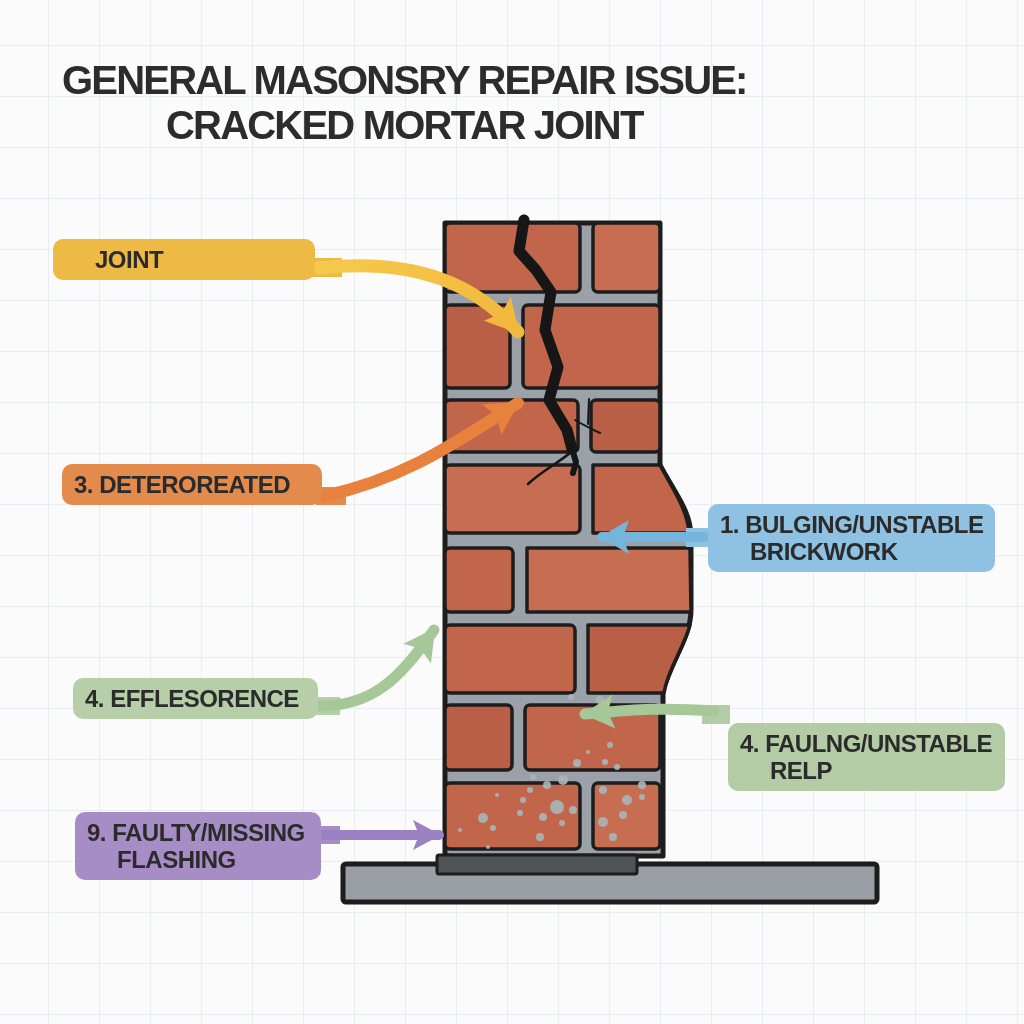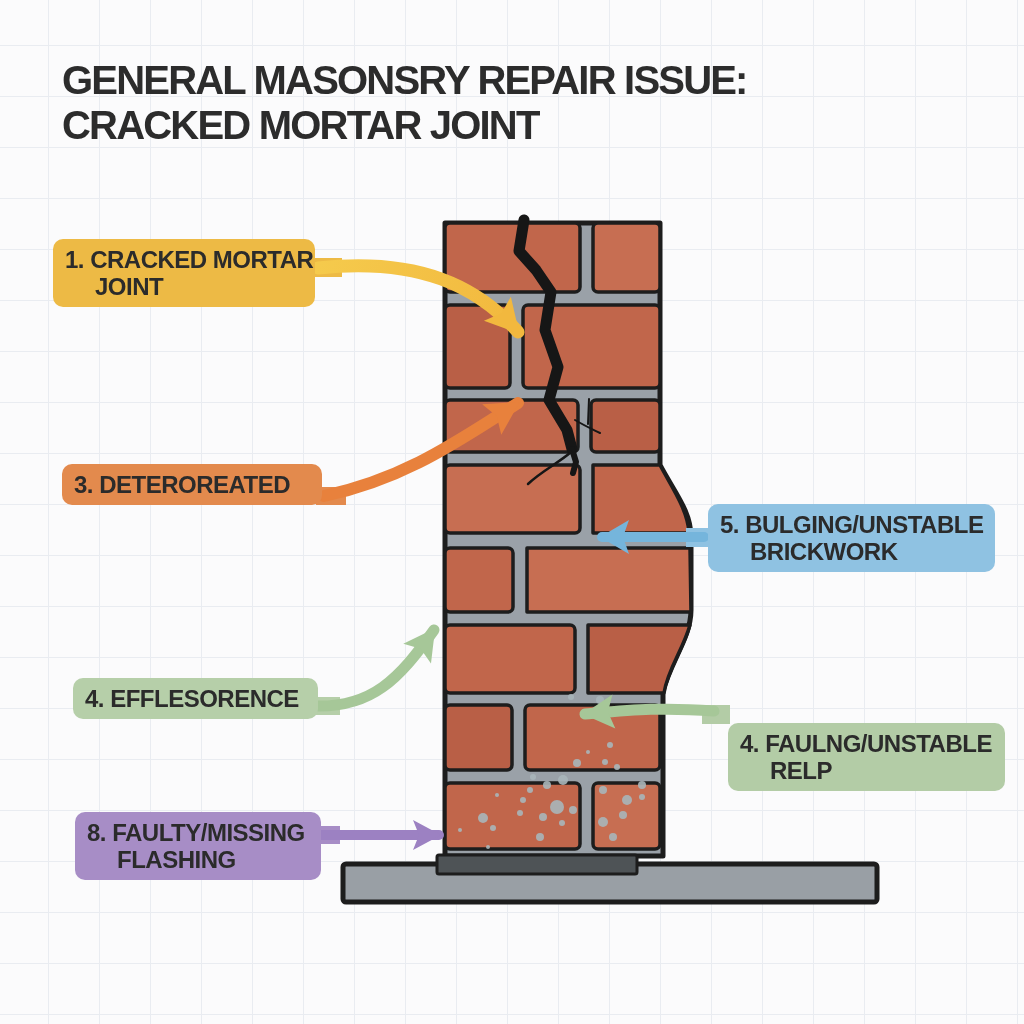--- a/index.html
+++ b/index.html
@@ -9,21 +9,21 @@
     background-image:
       linear-gradient(#e9ecf1 1px, transparent 1px),
       linear-gradient(90deg, #e9ecf1 1px, transparent 1px);
     background-size:51px 51px;
     background-position:-3px -6px;
     font-family:"Liberation Sans", sans-serif;
   }
   .title{
     position:absolute;left:62px;top:58px;
     font-size:40px;line-height:45px;font-weight:700;
-    letter-spacing:-1.8px;color:#2c2c2c;
+    letter-spacing:-1.8px;color:#2c2c2c;text-align:center;
   }
   .callout{
     position:absolute;border-radius:10px;box-sizing:border-box;
     padding:7px 12px;color:#2b2b2b;
     font-size:24px;line-height:27px;font-weight:700;letter-spacing:-0.5px;
     white-space:nowrap;
   }
   .callout .l2{margin-left:30px;}
   svg{position:absolute;left:0;top:0;}
 </style>
@@ -139,40 +139,39 @@
       <path stroke="url(#gy)" stroke-width="13" marker-end="url(#m-yellow)" d="M 318 268 C 420 257 478 287 518 332"></path>
       <path stroke-width="12" marker-end="url(#m-orange)" d="M 324 496 C 408 478 462 438 518 403" stroke="#e8813c"></path>
       <path stroke-width="10" marker-end="url(#m-blue)" d="M 704 537 L 602 537" stroke="#75b5dc"></path>
       <path stroke-width="11" marker-end="url(#m-green)" d="M 314 706 C 372 708 399 679 434 630" stroke="#a6c798"></path>
       <path stroke-width="11" marker-end="url(#m-green)" d="M 714 711 C 660 707 632 710 585 714" stroke="#a6c798"></path>
       <path stroke-width="10" marker-end="url(#m-purple)" d="M 318 835 L 439 835" stroke="#9c81c2"></path>
     </g>
   </svg>
 
   <div class="callout" style="left: 53px; top: 239px; width: 262px; background-color: rgb(237, 186, 69);">
-    <div class="l1">1. CRACKED MORTAR</div>
     <div class="l2">JOINT</div>
   </div>
 
   <div class="callout" style="left: 62px; top: 464px; width: 260px; background-color: rgb(227, 138, 77);">
     <div class="l1">3. DETEROREATED</div>
   </div>
 
   <div class="callout" style="left: 708px; top: 504px; width: 287px; background-color: rgb(143, 194, 226);">
-    <div class="l1">5. BULGING/UNSTABLE</div>
+    <div class="l1">1. BULGING/UNSTABLE</div>
     <div class="l2">BRICKWORK</div>
   </div>
 
   <div class="callout" style="left: 73px; top: 678px; width: 245px; background-color: rgb(182, 207, 169);">
     <div class="l1">4. EFFLESORENCE</div>
   </div>
 
   <div class="callout" style="left: 728px; top: 683px; width: 277px; background-color: rgb(179, 204, 166); margin-top: 40px;">
     <div class="l1">4. FAULNG/UNSTABLE</div>
     <div class="l2">RELP</div>
   </div>
 
   <div class="callout" style="left: 75px; top: 812px; width: 246px; background-color: rgb(167, 141, 198);">
-    <div class="l1">8. FAULTY/MISSING</div>
+    <div class="l1">9. FAULTY/MISSING</div>
     <div class="l2">FLASHING</div>
   </div>
 
 </div>
 
 </body></html>

